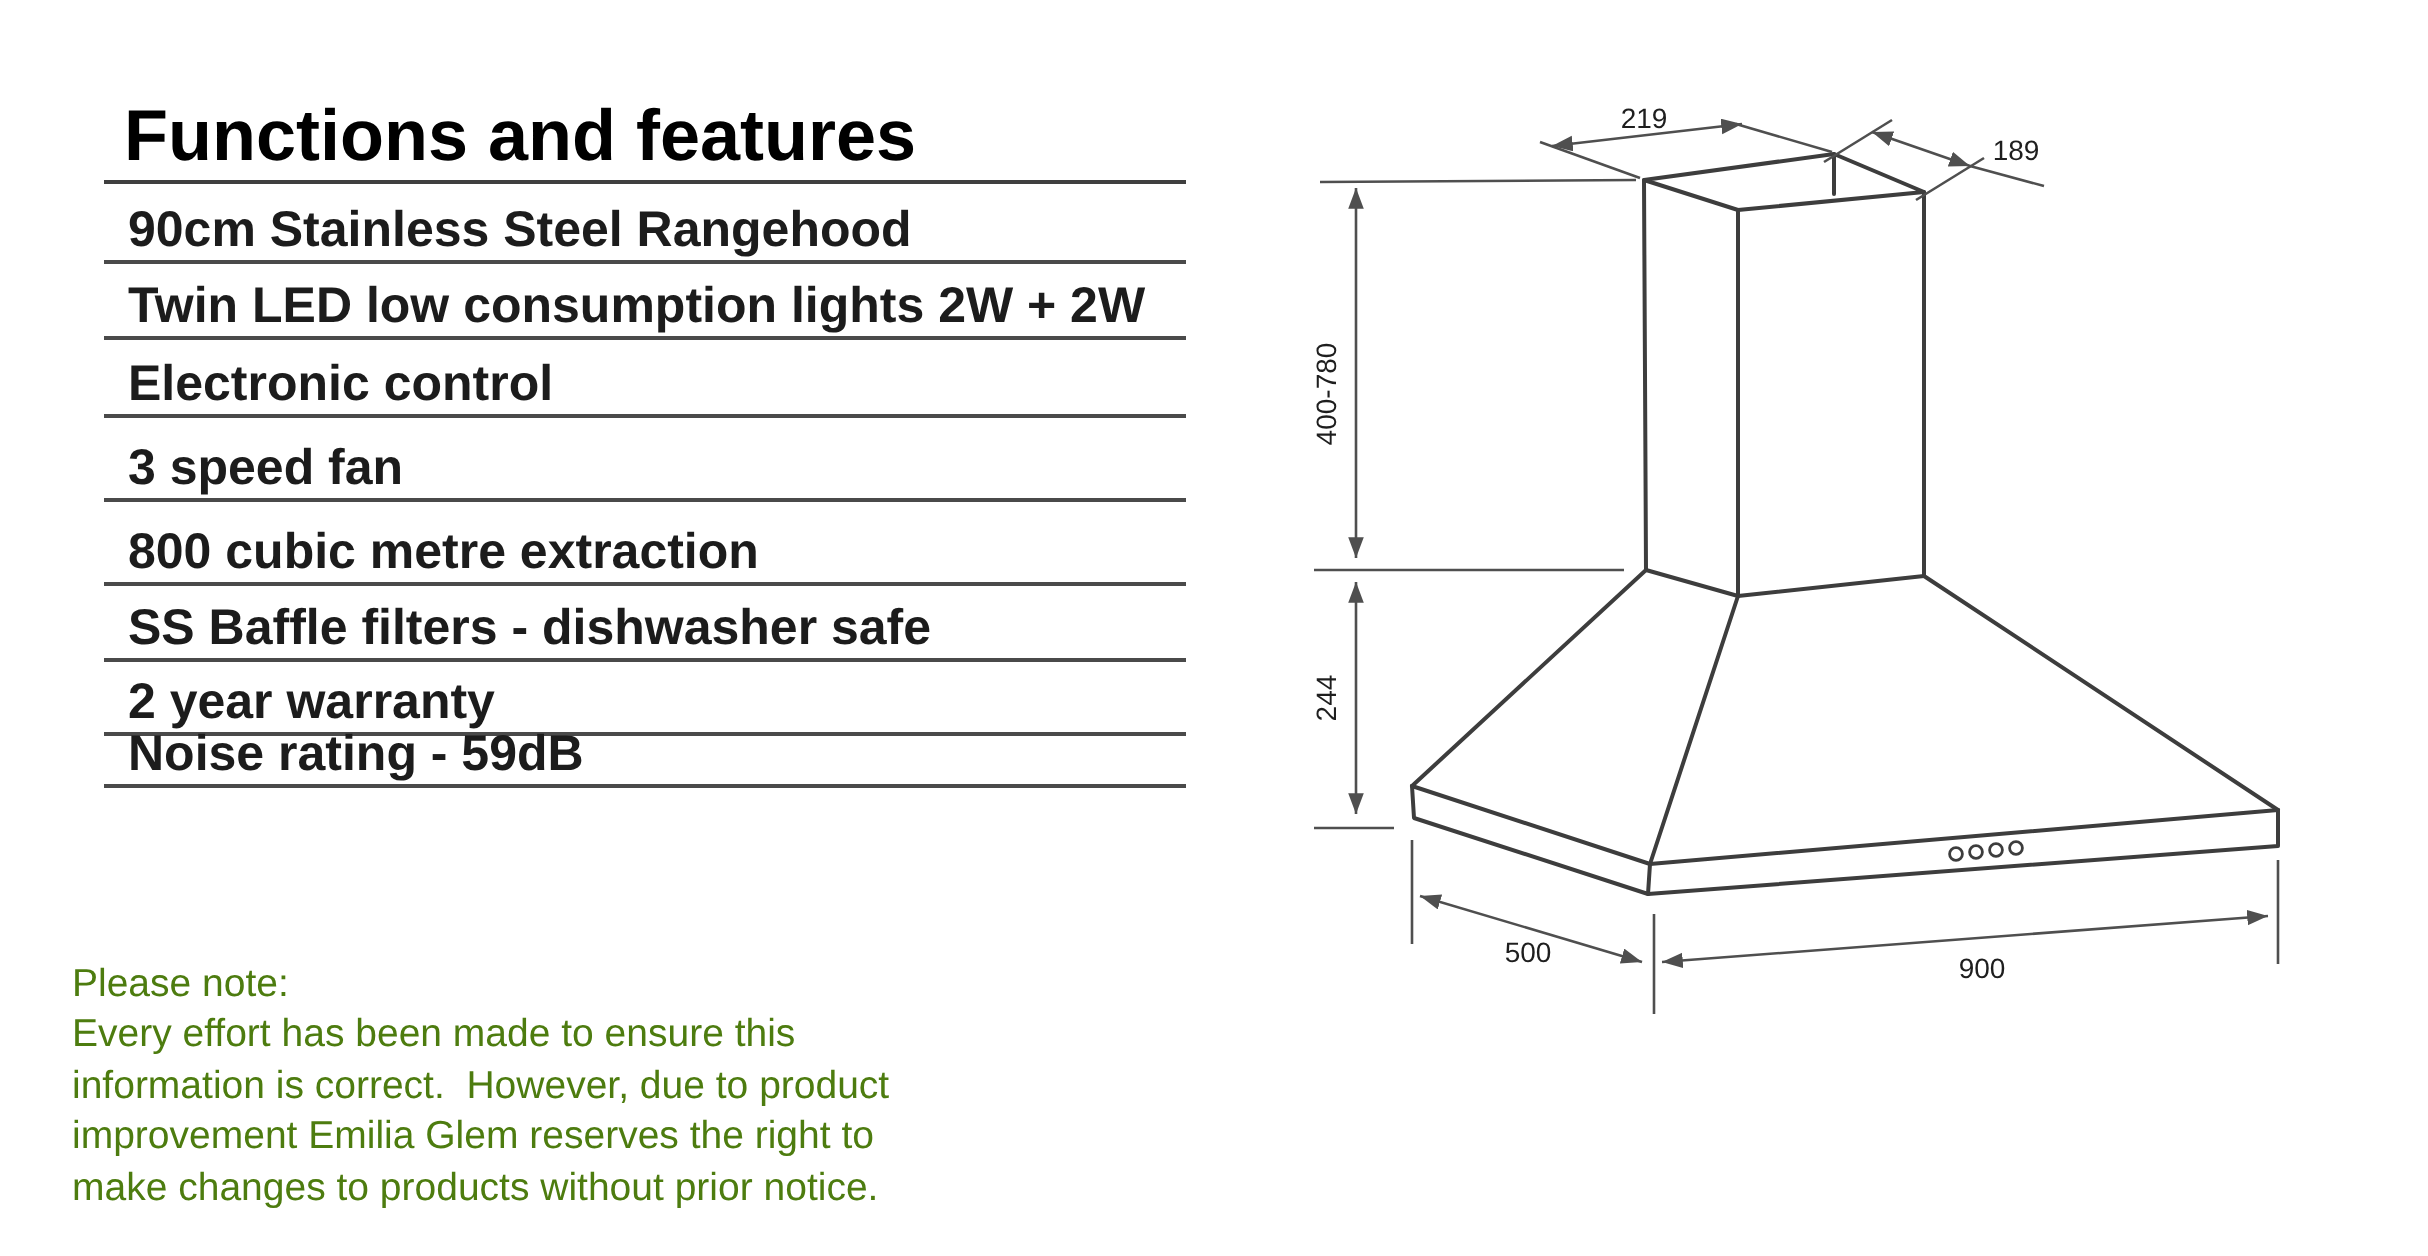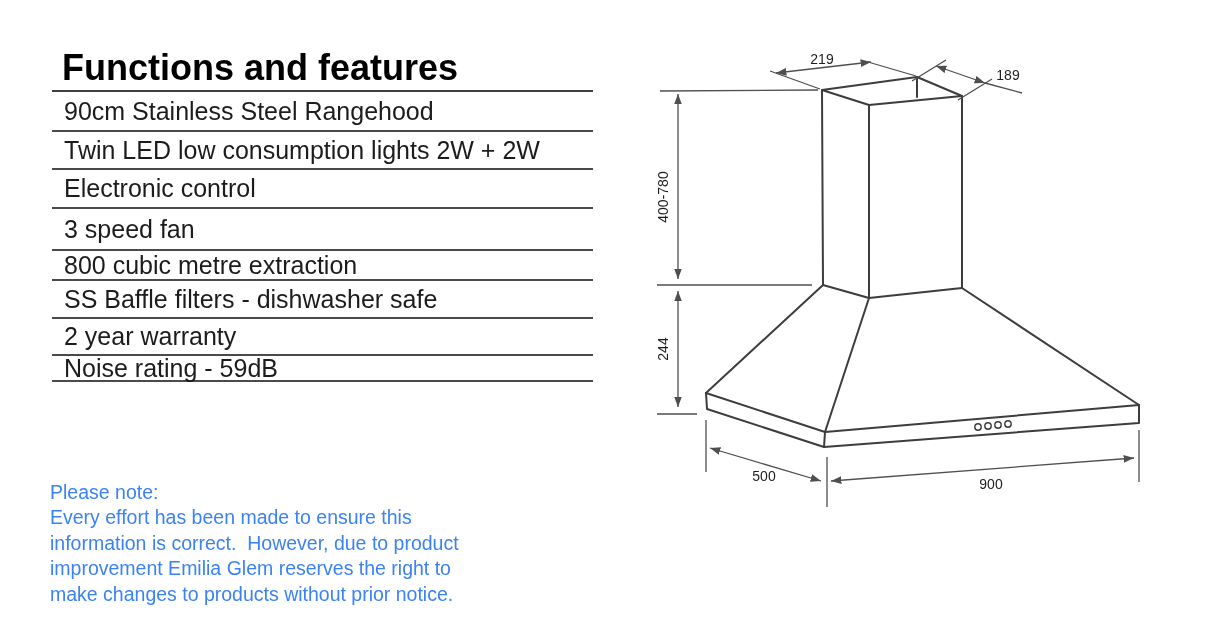--- a/index.html
+++ b/index.html
@@ -5,28 +5,28 @@
   html,body{margin:0;padding:0;background:#ffffff;}
   body{width:1214px;height:628px;position:relative;overflow:hidden;
        font-family:"Liberation Sans", sans-serif;color:#1f1f1f;}
   .page{position:absolute;inset:0;background:#ffffff;}
 
   
   .features{position:absolute;left:52px;top:46px;width:541px;}
   .features .title{height:44px;border-bottom:2px solid #3f3f3f;
       font-size:36px;font-weight:bold;line-height:44px;padding-left:10px;
       letter-spacing:0px;color:#000000;}
-  .feature-row{border-bottom:2px solid #4a4a4a;display:flex;align-items:center;
-      padding-left:12px;font-size:25px;color:#1c1c1c;box-sizing:border-box;}
+  .feature-row{border-bottom:2px solid #4a4a4a;display:flex;align-items:flex-end;
+      padding-left:12px;font-size:25px;color:#1c1c1c;box-sizing:border-box;font-weight:bold;}
   .r0{height:40px}.r1{height:37px}.r2{height:38px}.r3{height:39px}.r4{height:42px}
-  .r5{height:30px}.r6{height:38px}.r7{height:37px}.r8{height:26px}
+  .r5{height:42px}.r6{height:38px}.r7{height:37px}.r8{height:26px}
 
   
-  .note{position:absolute;left:50px;top:480px;width:480px;font-size:19.5px;
-        line-height:25.4px;color:#3b82f6;}
+  .note{position:absolute;left:36px;top:480px;width:480px;font-size:19.5px;
+        line-height:25.4px;color:#4d7c0f;}
   .note div{white-space:pre-wrap;}
 
   
   svg.diagram{position:absolute;left:0;top:0;}
   .outline{stroke:#3d3d3d;stroke-width:2;fill:none;stroke-linejoin:round;stroke-linecap:round;}
   .dim{stroke:#4f4f4f;stroke-width:1.3;fill:none;}
   .dimtext{font-family:"Liberation Sans", sans-serif;font-size:14px;fill:#1e1e1e;}
   .dot{stroke:#3d3d3d;stroke-width:1.4;fill:none;}
 </style>
 </head>

